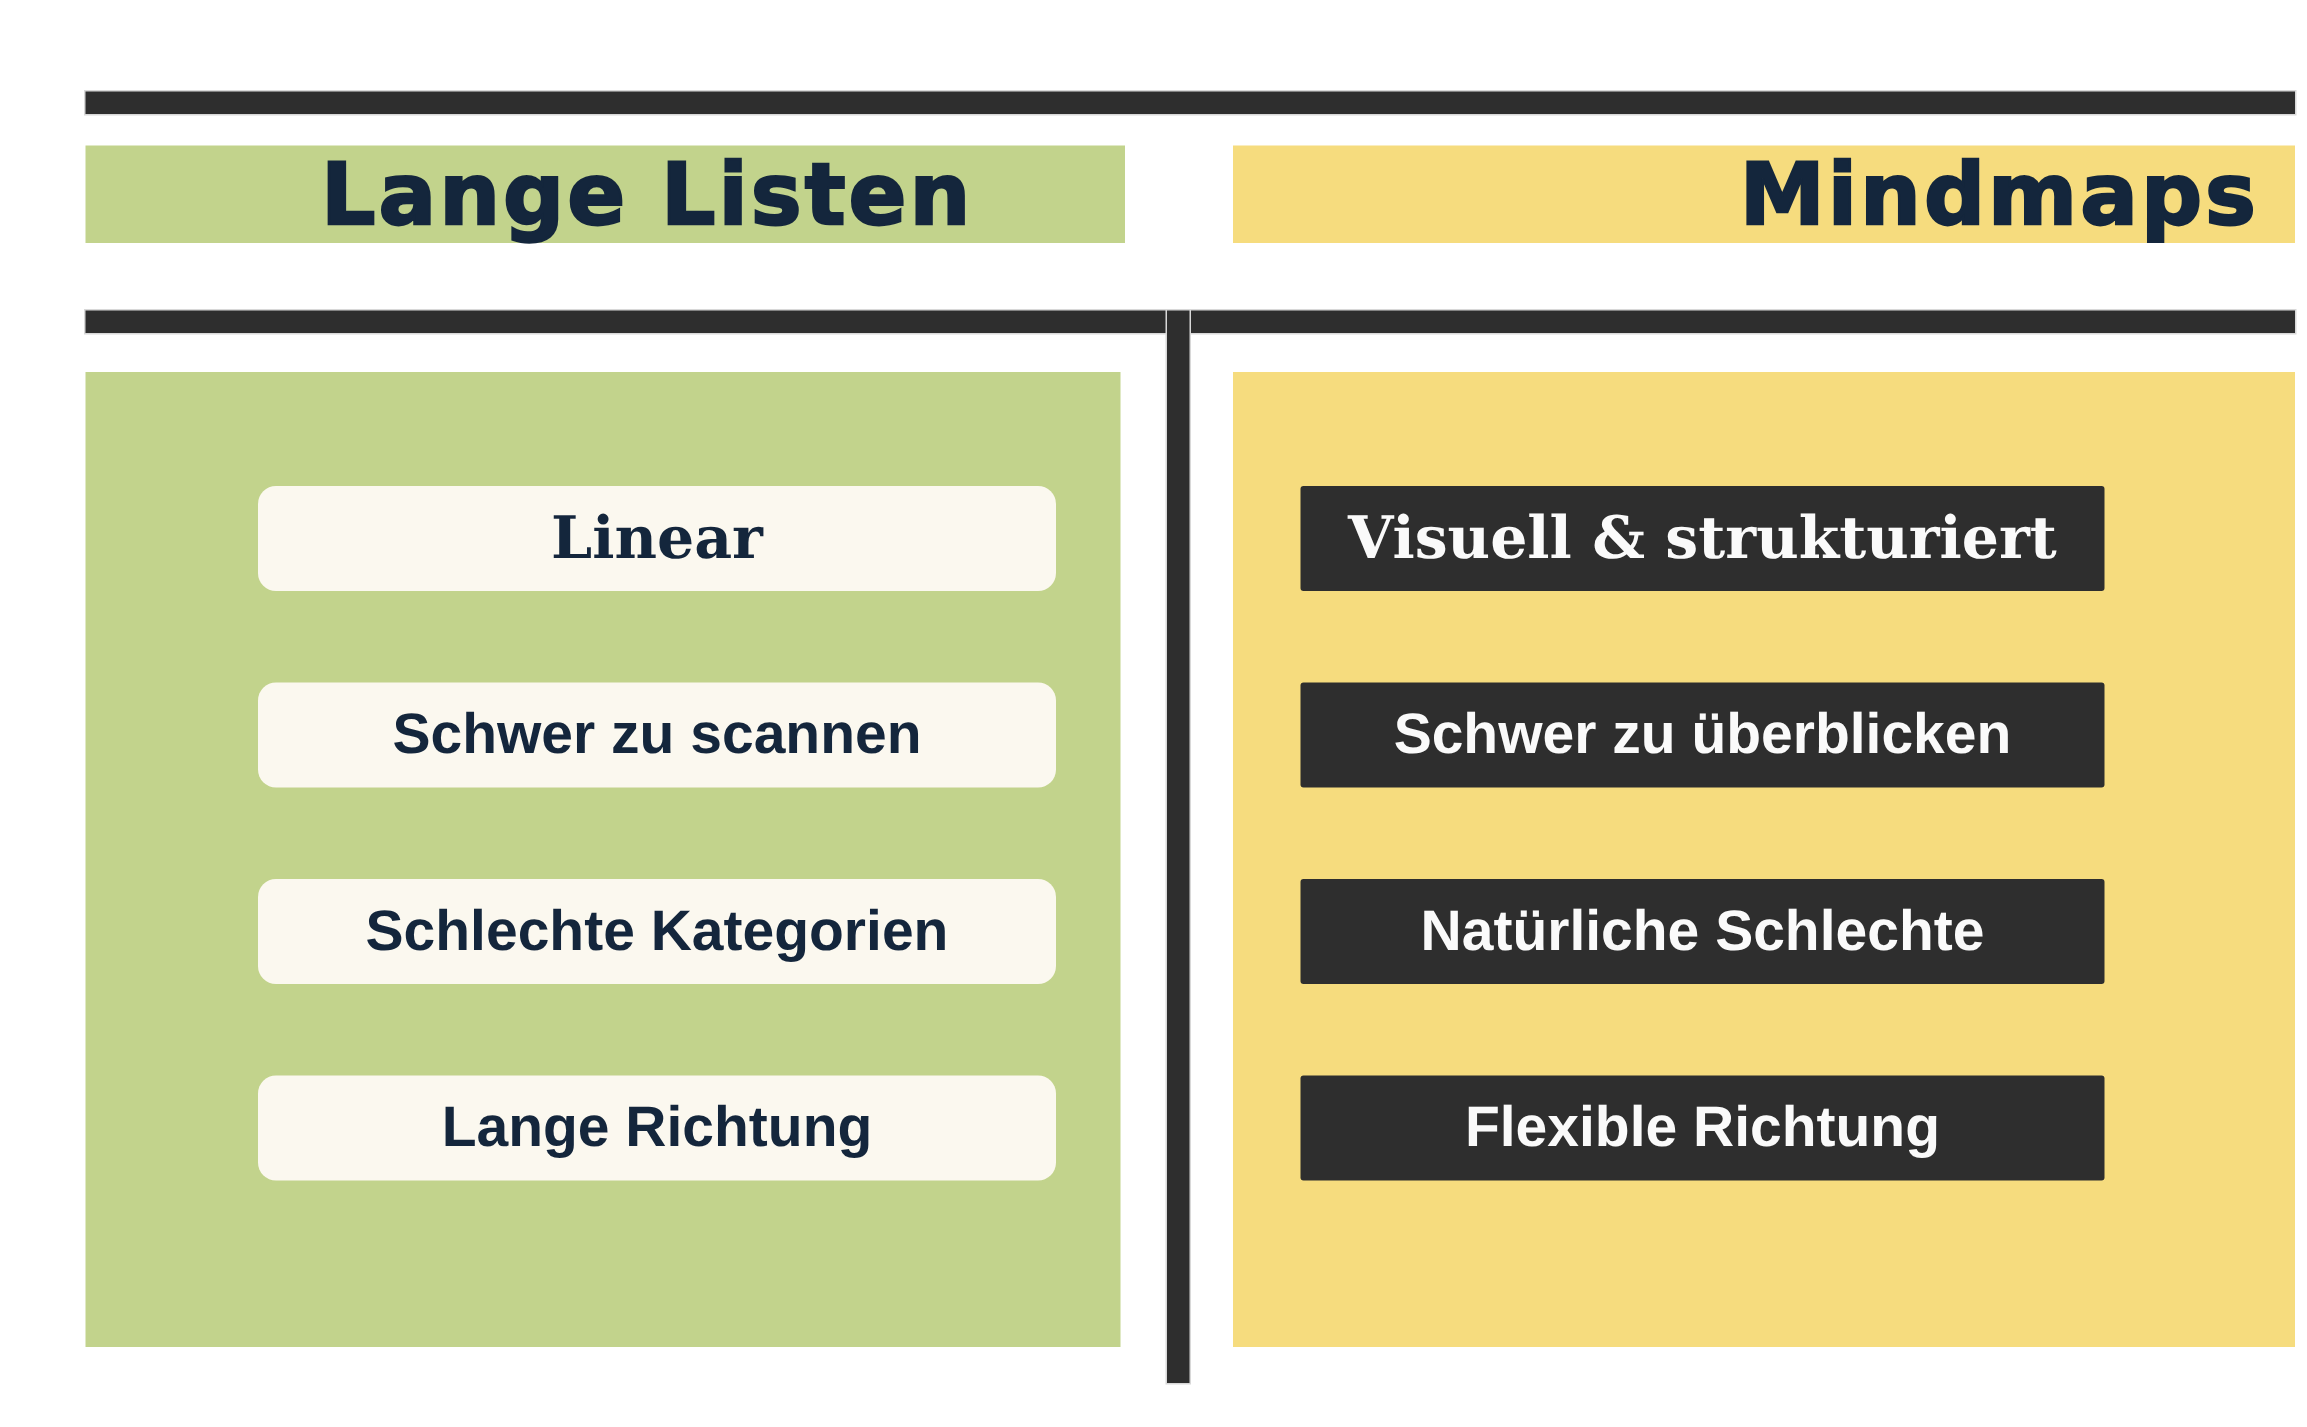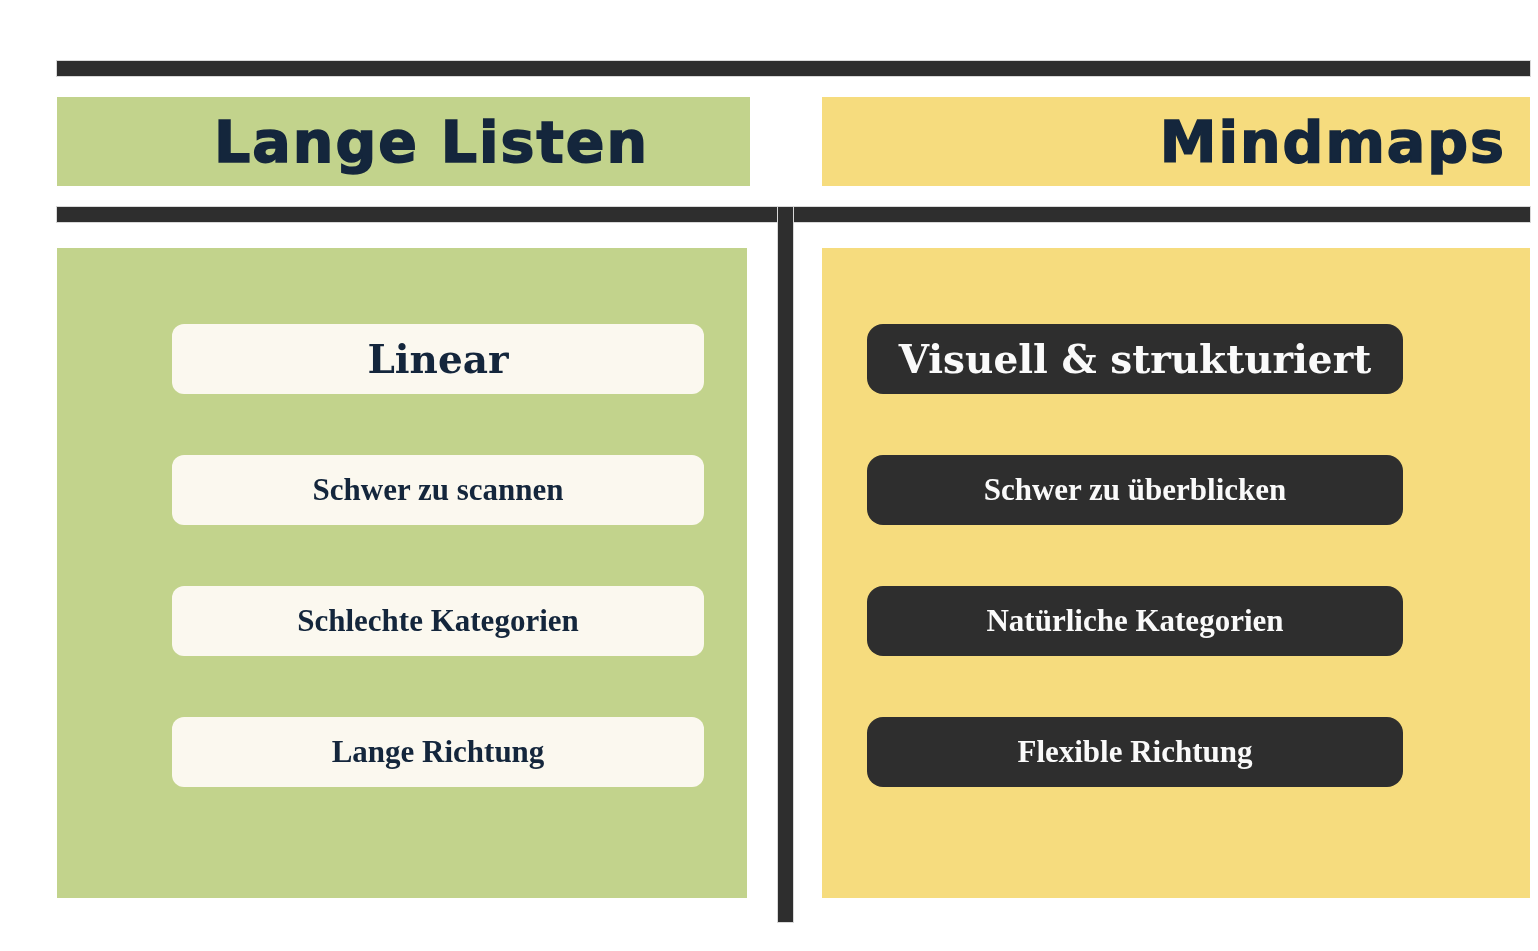--- a/index.html
+++ b/index.html
@@ -26,21 +26,21 @@
     left: 778px;
     top: 207px;
     width: 15px;
     height: 715px;
     background: var(--bar-color, #2e2e2e);
     box-shadow: 0 0 0 1px #d8d8d8;
   }
   .header {
     position: absolute;
     top: 97px;
-    height: 89px;
+    height: 65px;
     display: flex;
     align-items: center;
     justify-content: center;
   }
   .header-left  { left: 57px;  width: 693px; background: var(--green, #c2d38c);  padding-left: 0; }
   .header-right { left: 822px; width: 708px; background: var(--yellow, #f6dc7e); justify-content: flex-end; }
   .header-label {
     font-family: "DejaVu Sans", sans-serif;
     font-weight: 800;
     font-size: 57px;
@@ -72,26 +72,26 @@
     box-sizing: border-box;
   }
   .panel-left .item {
     width: 532px;
     background: var(--cream, #fbf8ef);
     border-radius: 12px;
   }
   .panel-right .item {
     width: 536px;
     background: var(--dark-box, #2e2e2e);
-    border-radius: 16px;
+    border-radius: 2px;
   }
   .item-label {
-    font-family: Liberation Serif, serif;
+    font-family: Liberation Sans, sans-serif;
     font-weight: bold;
-    font-size: 31px;
+    font-size: 38px;
     white-space: nowrap;
   }
   .panel-left  .item-label { color: var(--navy, #14263c); }
   .panel-right .item-label { color: var(--white-text, #fafafa); }
   .item.serif .item-label {
     font-family: "DejaVu Serif", serif;
     font-size: 39px;
   }
 </style>
 </head>
@@ -128,20 +128,20 @@
   </div>
 
   <div class="panel panel-right">
     <div class="item serif">
       <span class="item-label">Visuell &amp; strukturiert</span>
     </div>
     <div class="item">
       <span class="item-label">Schwer zu überblicken</span>
     </div>
     <div class="item">
-      <span class="item-label">Natürliche Kategorien</span>
+      <span class="item-label">Natürliche Schlechte</span>
     </div>
     <div class="item">
       <span class="item-label">Flexible Richtung</span>
     </div>
   </div>
 
 </div>
 
 </body></html>

